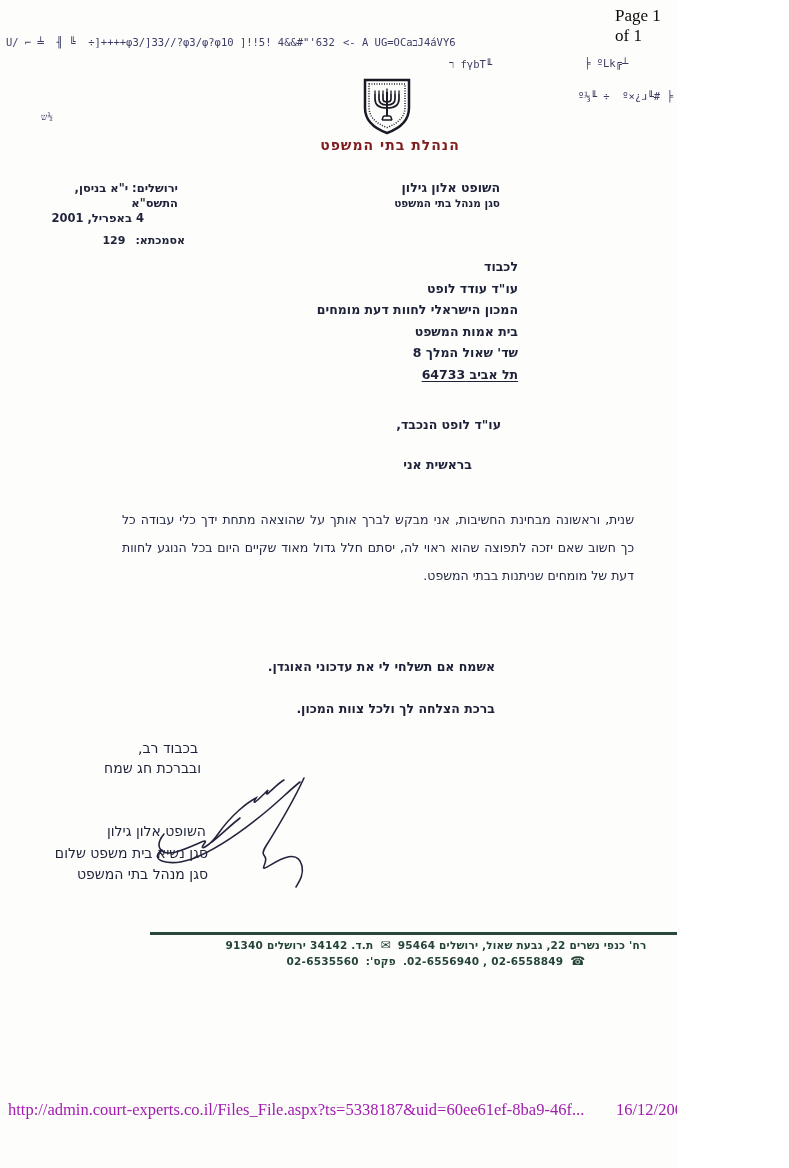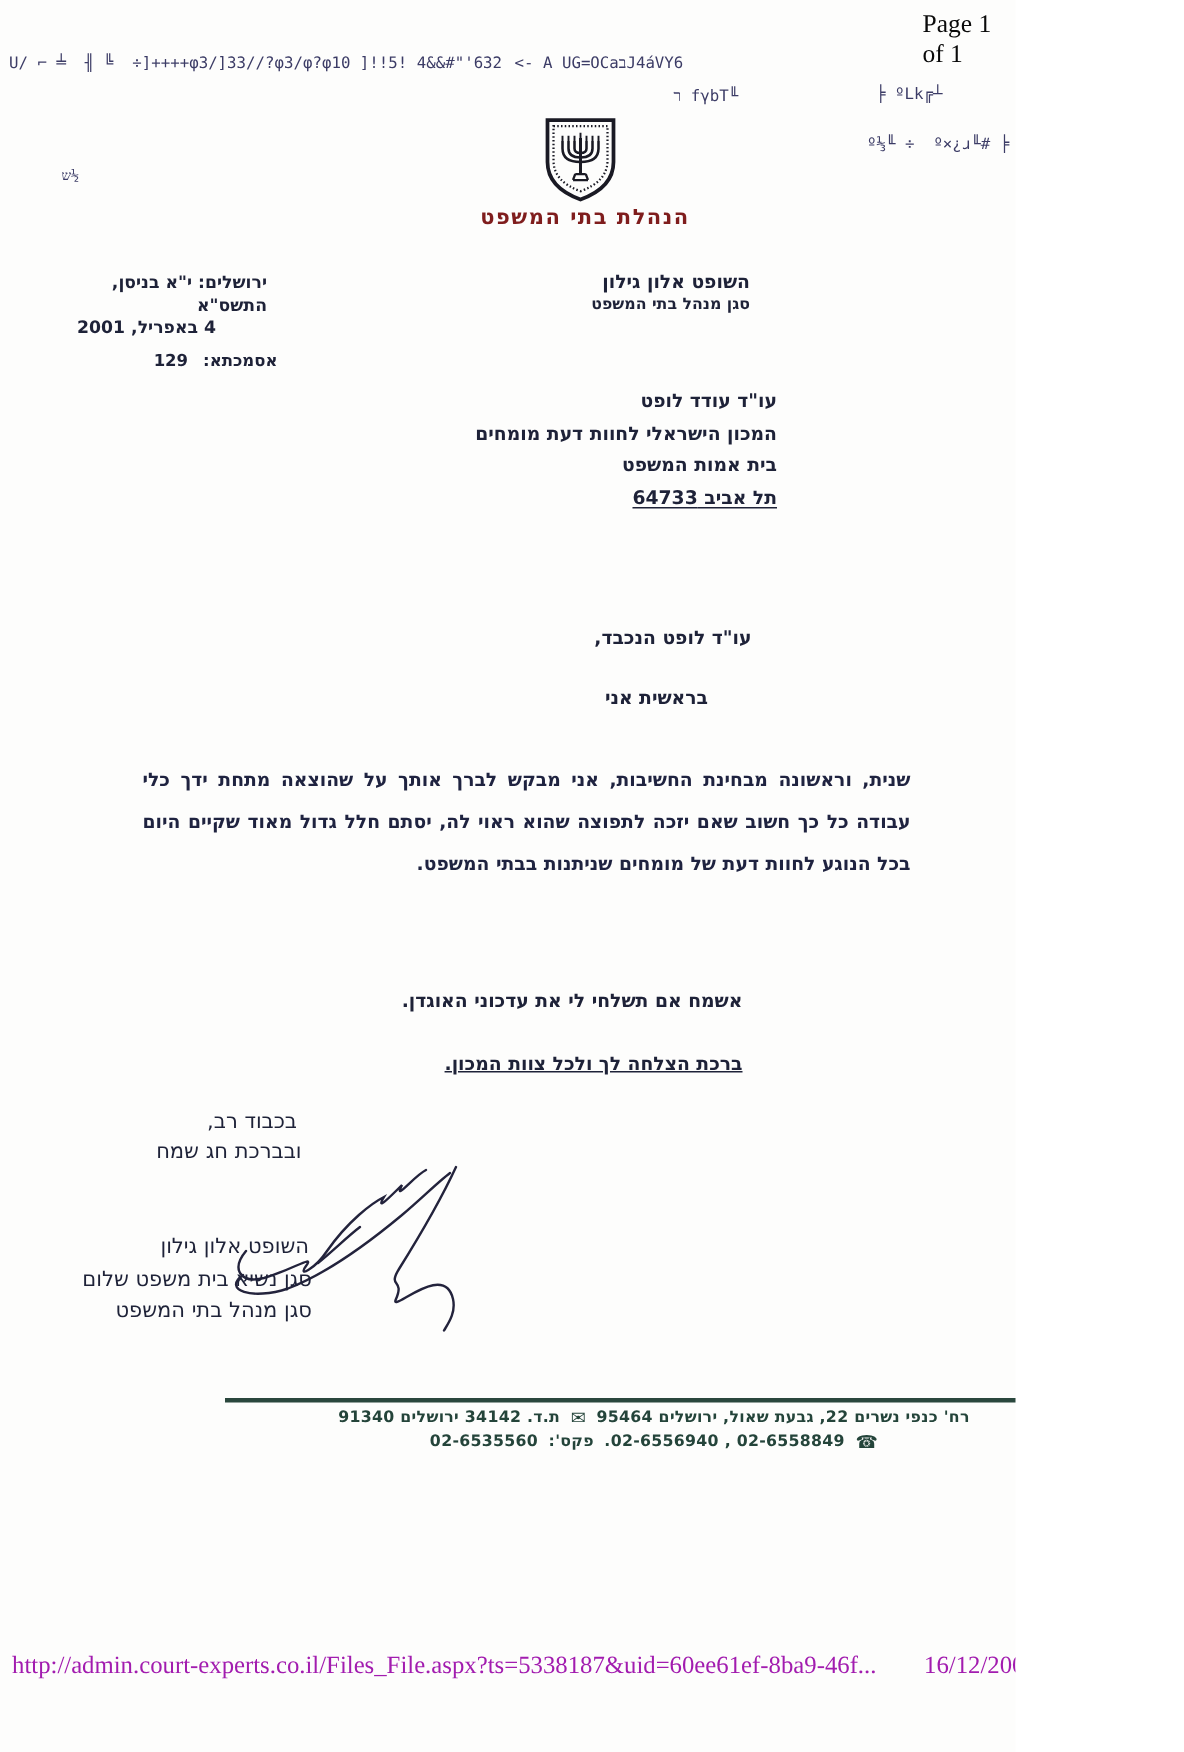--- a/index.html
+++ b/index.html
@@ -30,21 +30,21 @@
   .date-block { width:150px; font-size:11.5px; font-weight:bold; line-height:15px; }
   .date-block .l2 { padding-right:34px; }
 
   .ref-line { display:inline-flex; direction:rtl; column-gap:10px; font-size:11px; font-weight:bold; }
 
   .recipient { font-size:12.5px; font-weight:bold; line-height:21.5px; }
   .recipient .underline { text-decoration:underline; text-underline-offset:2px; }
 
   .salutation, .opening, .line-right { font-size:12.5px; font-weight:bold; }
 
-  .para { width:512px; font-size:12.5px; font-weight:bold; text-align:justify; color:#1f2340; }
+  .para { width:512px; font-size:12.5px; font-weight:normal; text-align:justify; color:#1f2340;margin-left:27px; }
   .para.p1 { line-height:28px; }
   .para.p2 { line-height:23px; }
 
   .sig-line { font-size:14px; font-weight:normal; }
 
   .footer-rule { width:572px; height:3px; background:#2a473d; }
   .footer-line { width:572px; text-align:center; font-size:10.5px; font-weight:bold; color:#24443a; letter-spacing:0.2px; }
   .footer-line .grp { display:inline-flex; direction:rtl; align-items:center; column-gap:7px; }
   .footer-icon { font-size:12px; }
 
@@ -94,32 +94,34 @@
   </div>
 
   <div class="abs" style="top:229px; right:492px;">
     <span class="ref-line">
       <span>אסמכתא:</span>
       <span>129</span>
     </span>
   </div>
 
   <div class="abs heb r recipient" style="top:256px; right:159px;">
+    <div>לכבוד</div>
     <div>עו"ד עודד לופט</div>
     <div>המכון הישראלי לחוות דעת מומחים</div>
     <div>בית אמות המשפט</div>
+    <div>שד' שאול המלך 8</div>
     <div class="underline">תל אביב 64733</div>
   </div>
 
   <div class="abs heb r salutation" style="top:417px; right:176px;">עו"ד לופט הנכבד,</div>
   <div class="abs heb r opening" style="top:457px; right:205px;">בראשית אני</div>
 
   <div class="abs heb para p1" style="top:506px; left:95px;">שנית, וראשונה מבחינת החשיבות, אני מבקש לברך אותך על שהוצאה מתחת ידך כלי עבודה כל כך חשוב שאם יזכה לתפוצה שהוא ראוי לה, יסתם חלל גדול מאוד שקיים היום בכל הנוגע לחוות דעת של מומחים שניתנות בבתי המשפט.</div>
   <div class="abs heb r line-right" style="top:659px; right:182px;">אשמח אם תשלחי לי את עדכוני האוגדן.</div>
-  <div class="abs heb r line-right" style="top:701px; right:182px;text-decoration:underline;">ברכת הצלחה לך ולכל צוות המכון.</div>
+  <div class="abs heb r line-right" style="top:701px; right:182px;">ברכת הצלחה לך ולכל צוות המכון.</div>
 
   <div class="abs heb r sig-line" style="top:740px; right:479px;">בכבוד רב,</div>
   <div class="abs heb r sig-line" style="top:760px; right:476px;">ובברכת חג שמח</div>
 
   <div class="abs" style="top:772px; left:152px;">
     <svg width="190" height="118" viewBox="0 0 190 118" aria-hidden="true">
       <g stroke="#23233c" stroke-width="1.6" fill="none" stroke-linecap="round">
         <path d="M12,62 C2,74 8,84 24,80 C44,74 58,64 52,72 C46,80 58,74 66,62 C80,42 96,30 104,26 C98,36 108,26 116,18 C110,30 124,12 132,8"></path>
         <path d="M10,78 C-4,88 16,95 40,87 C66,77 92,58 116,38 C128,28 140,16 148,10"></path>
         <path d="M152,6 C140,32 124,58 114,74 C106,87 118,80 112,94 C107,105 144,68 150,94 C152,103 147,110 144,115"></path>

